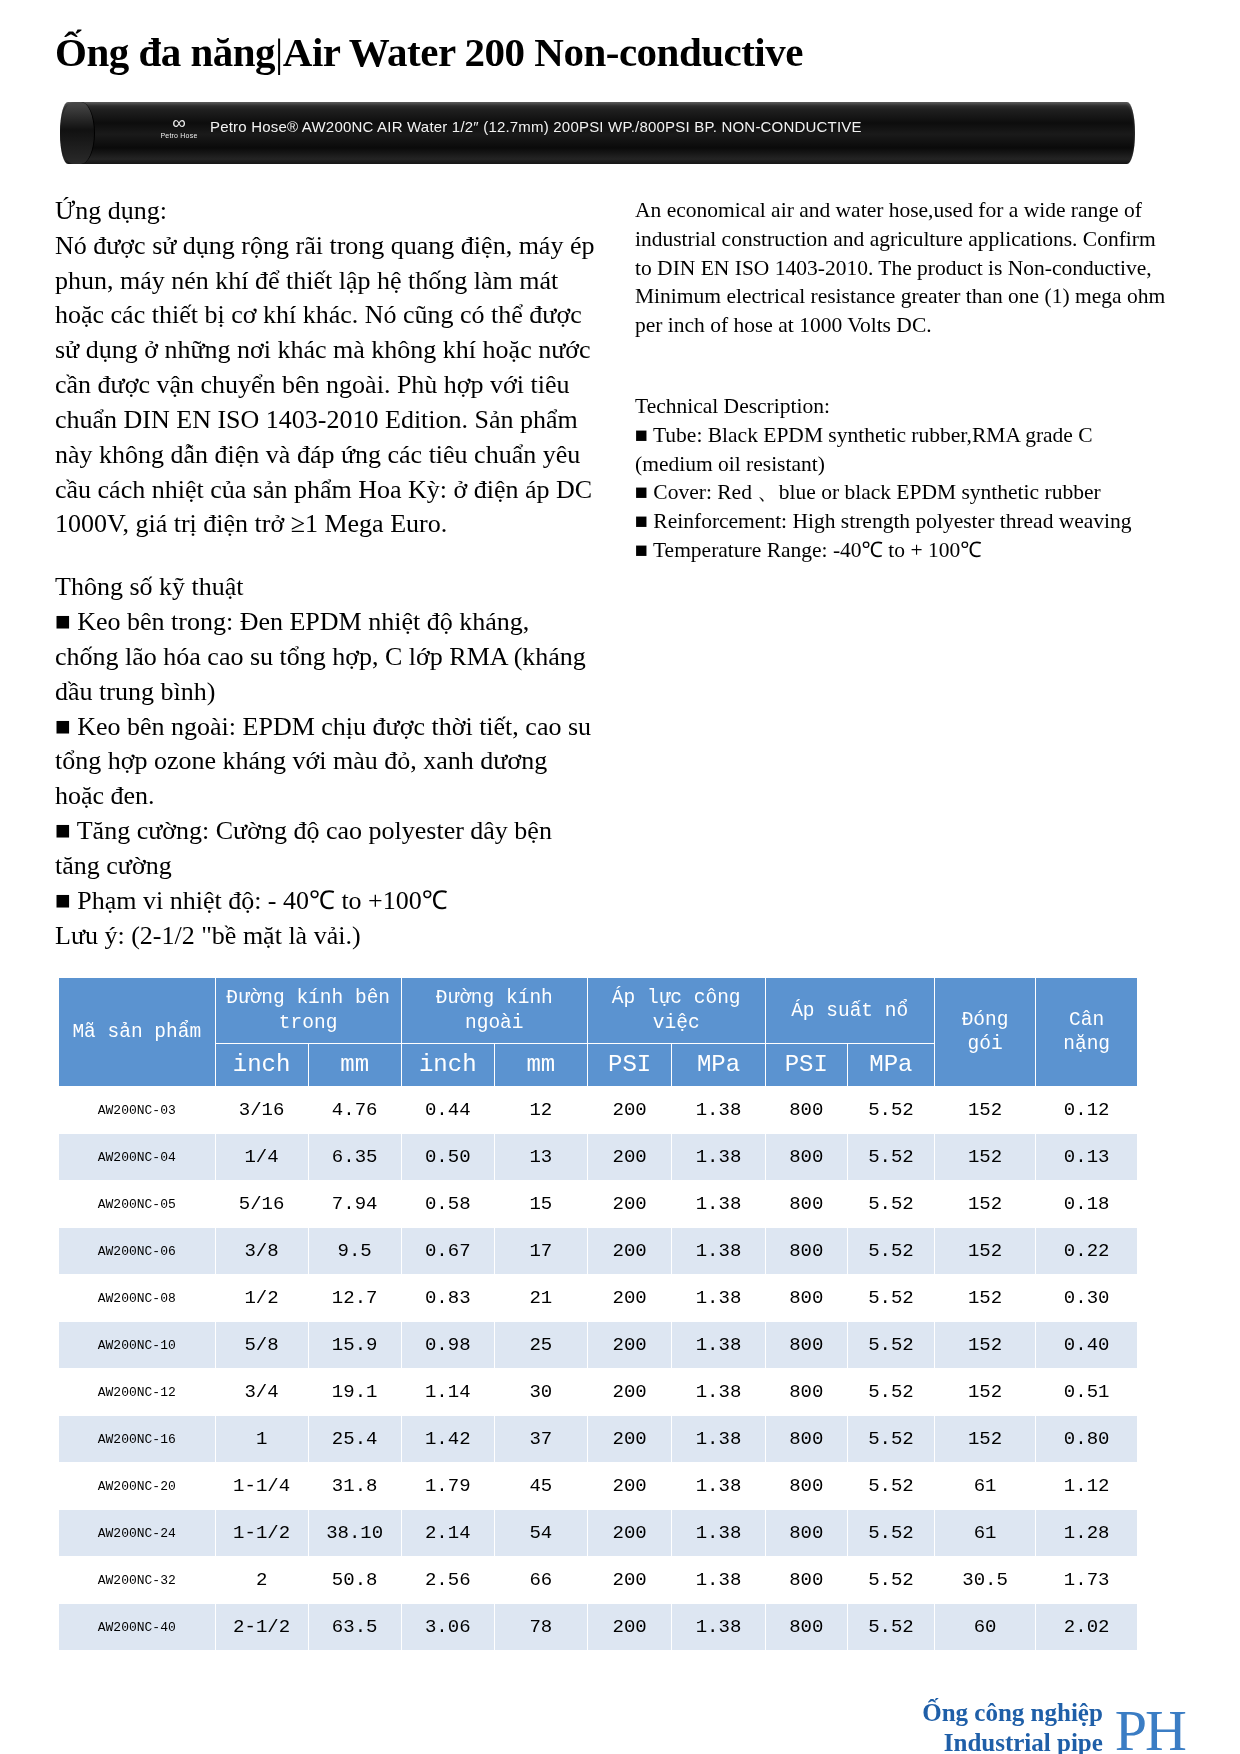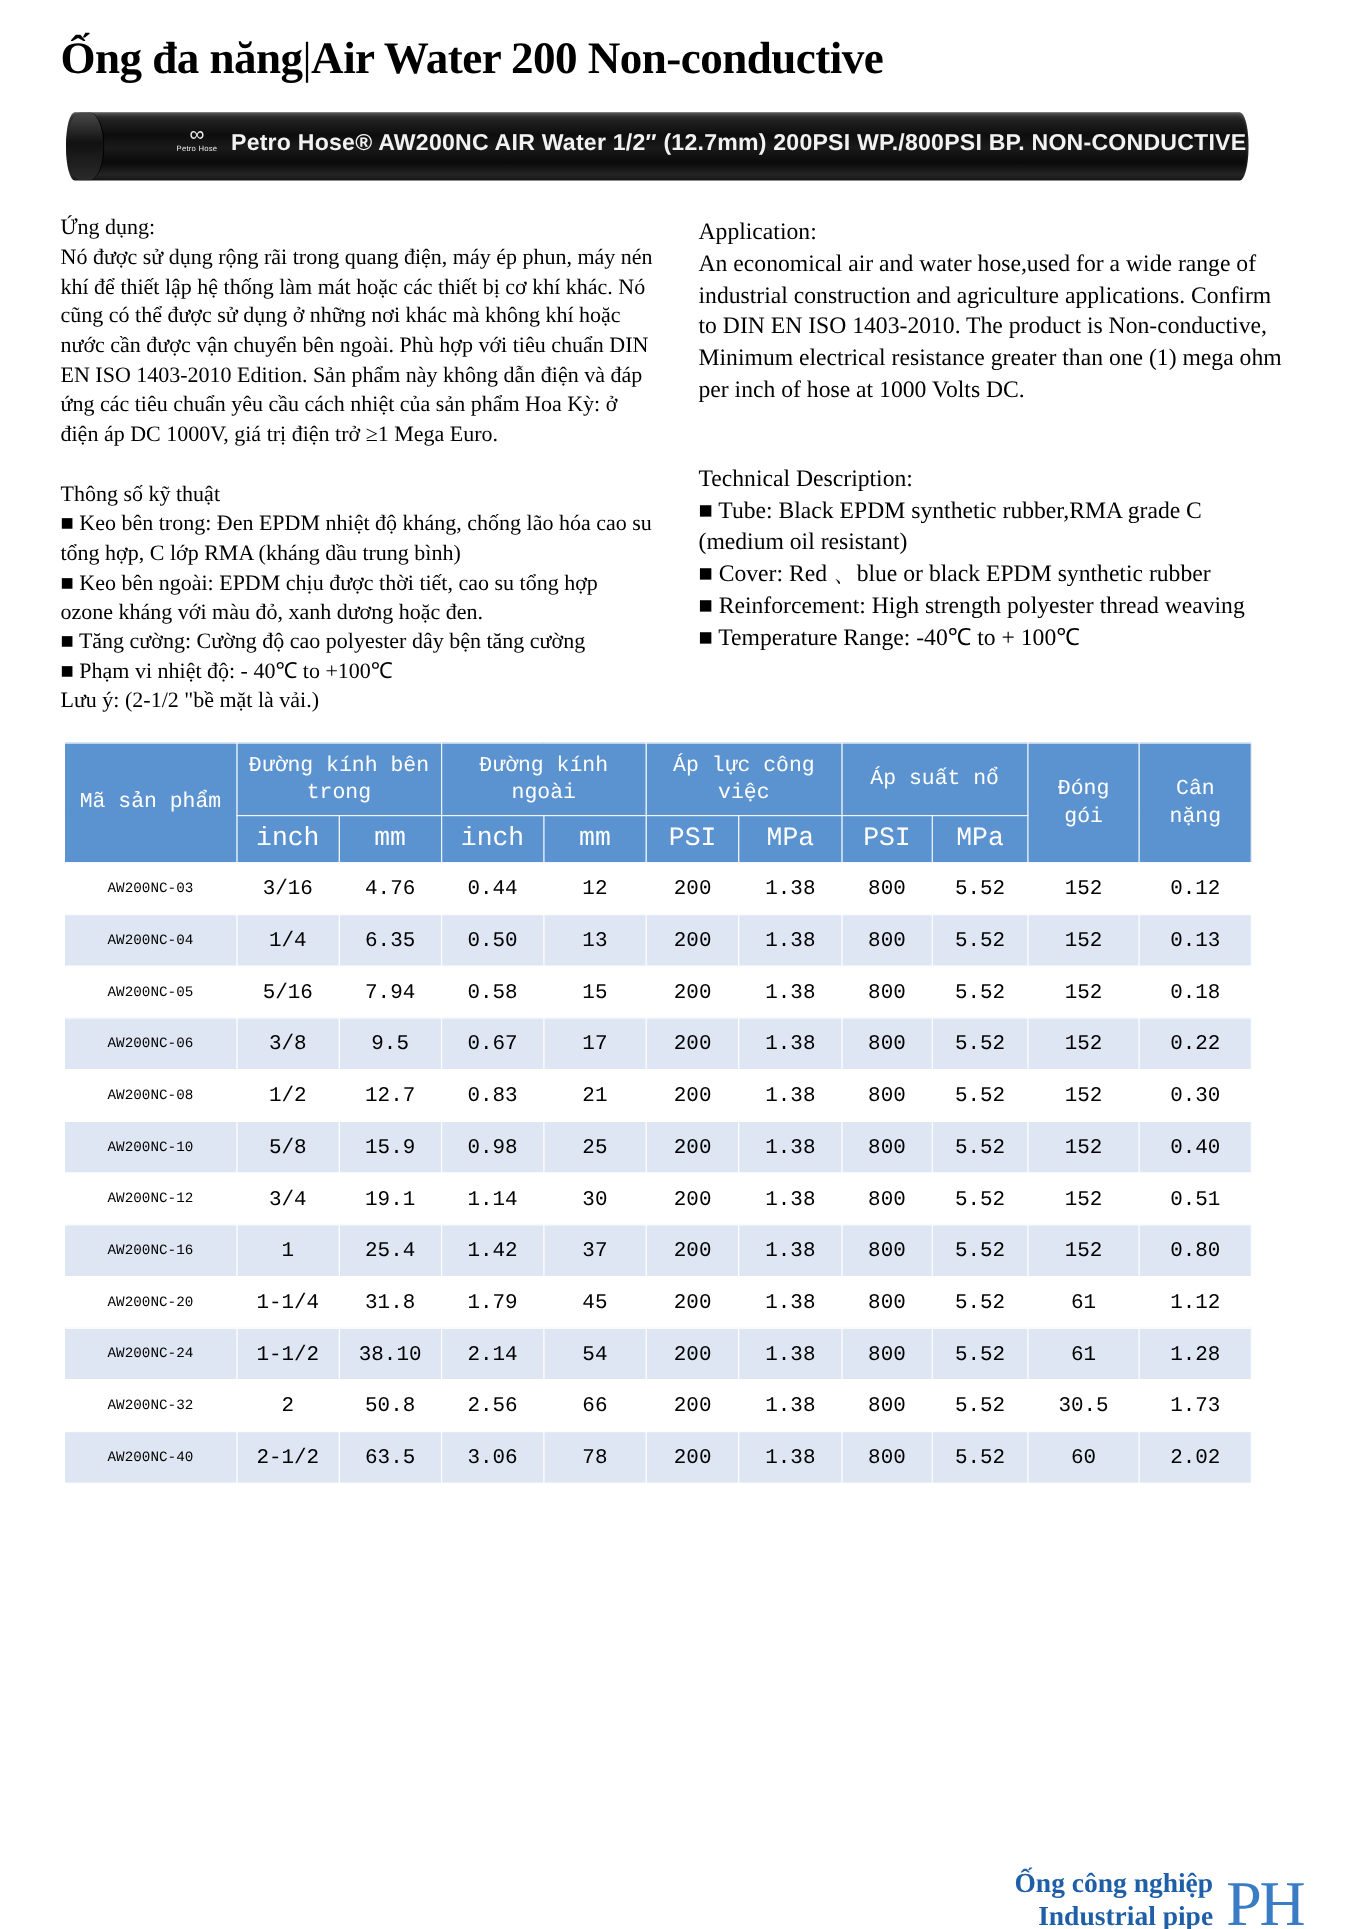--- a/index.html
+++ b/index.html
@@ -69,22 +69,22 @@
     border-radius: 14px / 31px;
     background: linear-gradient(to bottom, #4a4a4a, #111 45%, #2a2a2a);
     border-right: 1px solid #000;
   }
   .hose-text {
     position: absolute;
     left: 150px;
     top: 16px;
     color: #f2f2f2;
     font-family: "Liberation Sans", sans-serif;
-    font-size: 21px;
-    font-weight: bold;
+    font-size: 15px;
+    font-weight: normal;
     letter-spacing: 0.2px;
     white-space: nowrap;
   }
   .hose-logo {
     position: absolute;
     left: 95px;
     top: 12px;
     width: 48px;
     text-align: center;
     color: #ececec;
@@ -100,21 +100,21 @@
     letter-spacing: 0.2px;
   }
   
   .cols {
     margin-top: 30px;
     display: flex;
     gap: 40px;
   }
   .col-left {
     width: 540px;
-    font-size: 20px;
+    font-size: 26px;
     line-height: 1.34;
   }
   .col-right {
     width: 540px;
     font-size: 21.5px;
     line-height: 1.34;
     padding-top: 2px;
   }
   .para {
     margin: 0;
@@ -238,21 +238,20 @@
       <div class="gap-l"></div>
       <p class="para">Thông số kỹ thuật</p>
       <p class="bullet-line">■ Keo bên trong: Đen EPDM nhiệt độ kháng, chống lão hóa cao su tổng hợp, C lớp RMA (kháng dầu trung bình)</p>
       <p class="bullet-line">■ Keo bên ngoài: EPDM chịu được thời tiết, cao su tổng hợp ozone kháng với màu đỏ, xanh dương hoặc đen.</p>
       <p class="bullet-line">■ Tăng cường: Cường độ cao polyester dây bện tăng cường</p>
       <p class="bullet-line">■ Phạm vi nhiệt độ: - 40℃ to +100℃</p>
       <p class="bullet-line">Lưu ý: (2-1/2 "bề mặt là vải.)</p>
     </div>
 
     <div class="col-right">
-      <p class="para">Application:</p>
       <p class="para">An economical air and water hose,used for a wide range of industrial construction and agriculture applications. Confirm to DIN EN ISO 1403-2010. The product is Non-conductive, Minimum electrical resistance greater than one (1) mega ohm per inch of hose at 1000 Volts DC.</p>
       <div class="gap-r"></div>
       <p class="para">Technical Description:</p>
       <p class="bullet-line">■ Tube: Black EPDM synthetic rubber,RMA grade C (medium oil resistant)</p>
       <p class="bullet-line">■ Cover: Red 、blue or black EPDM synthetic rubber</p>
       <p class="bullet-line">■ Reinforcement: High strength polyester thread weaving</p>
       <p class="bullet-line">■ Temperature Range: -40℃ to + 100℃</p>
     </div>
 
   </div>

